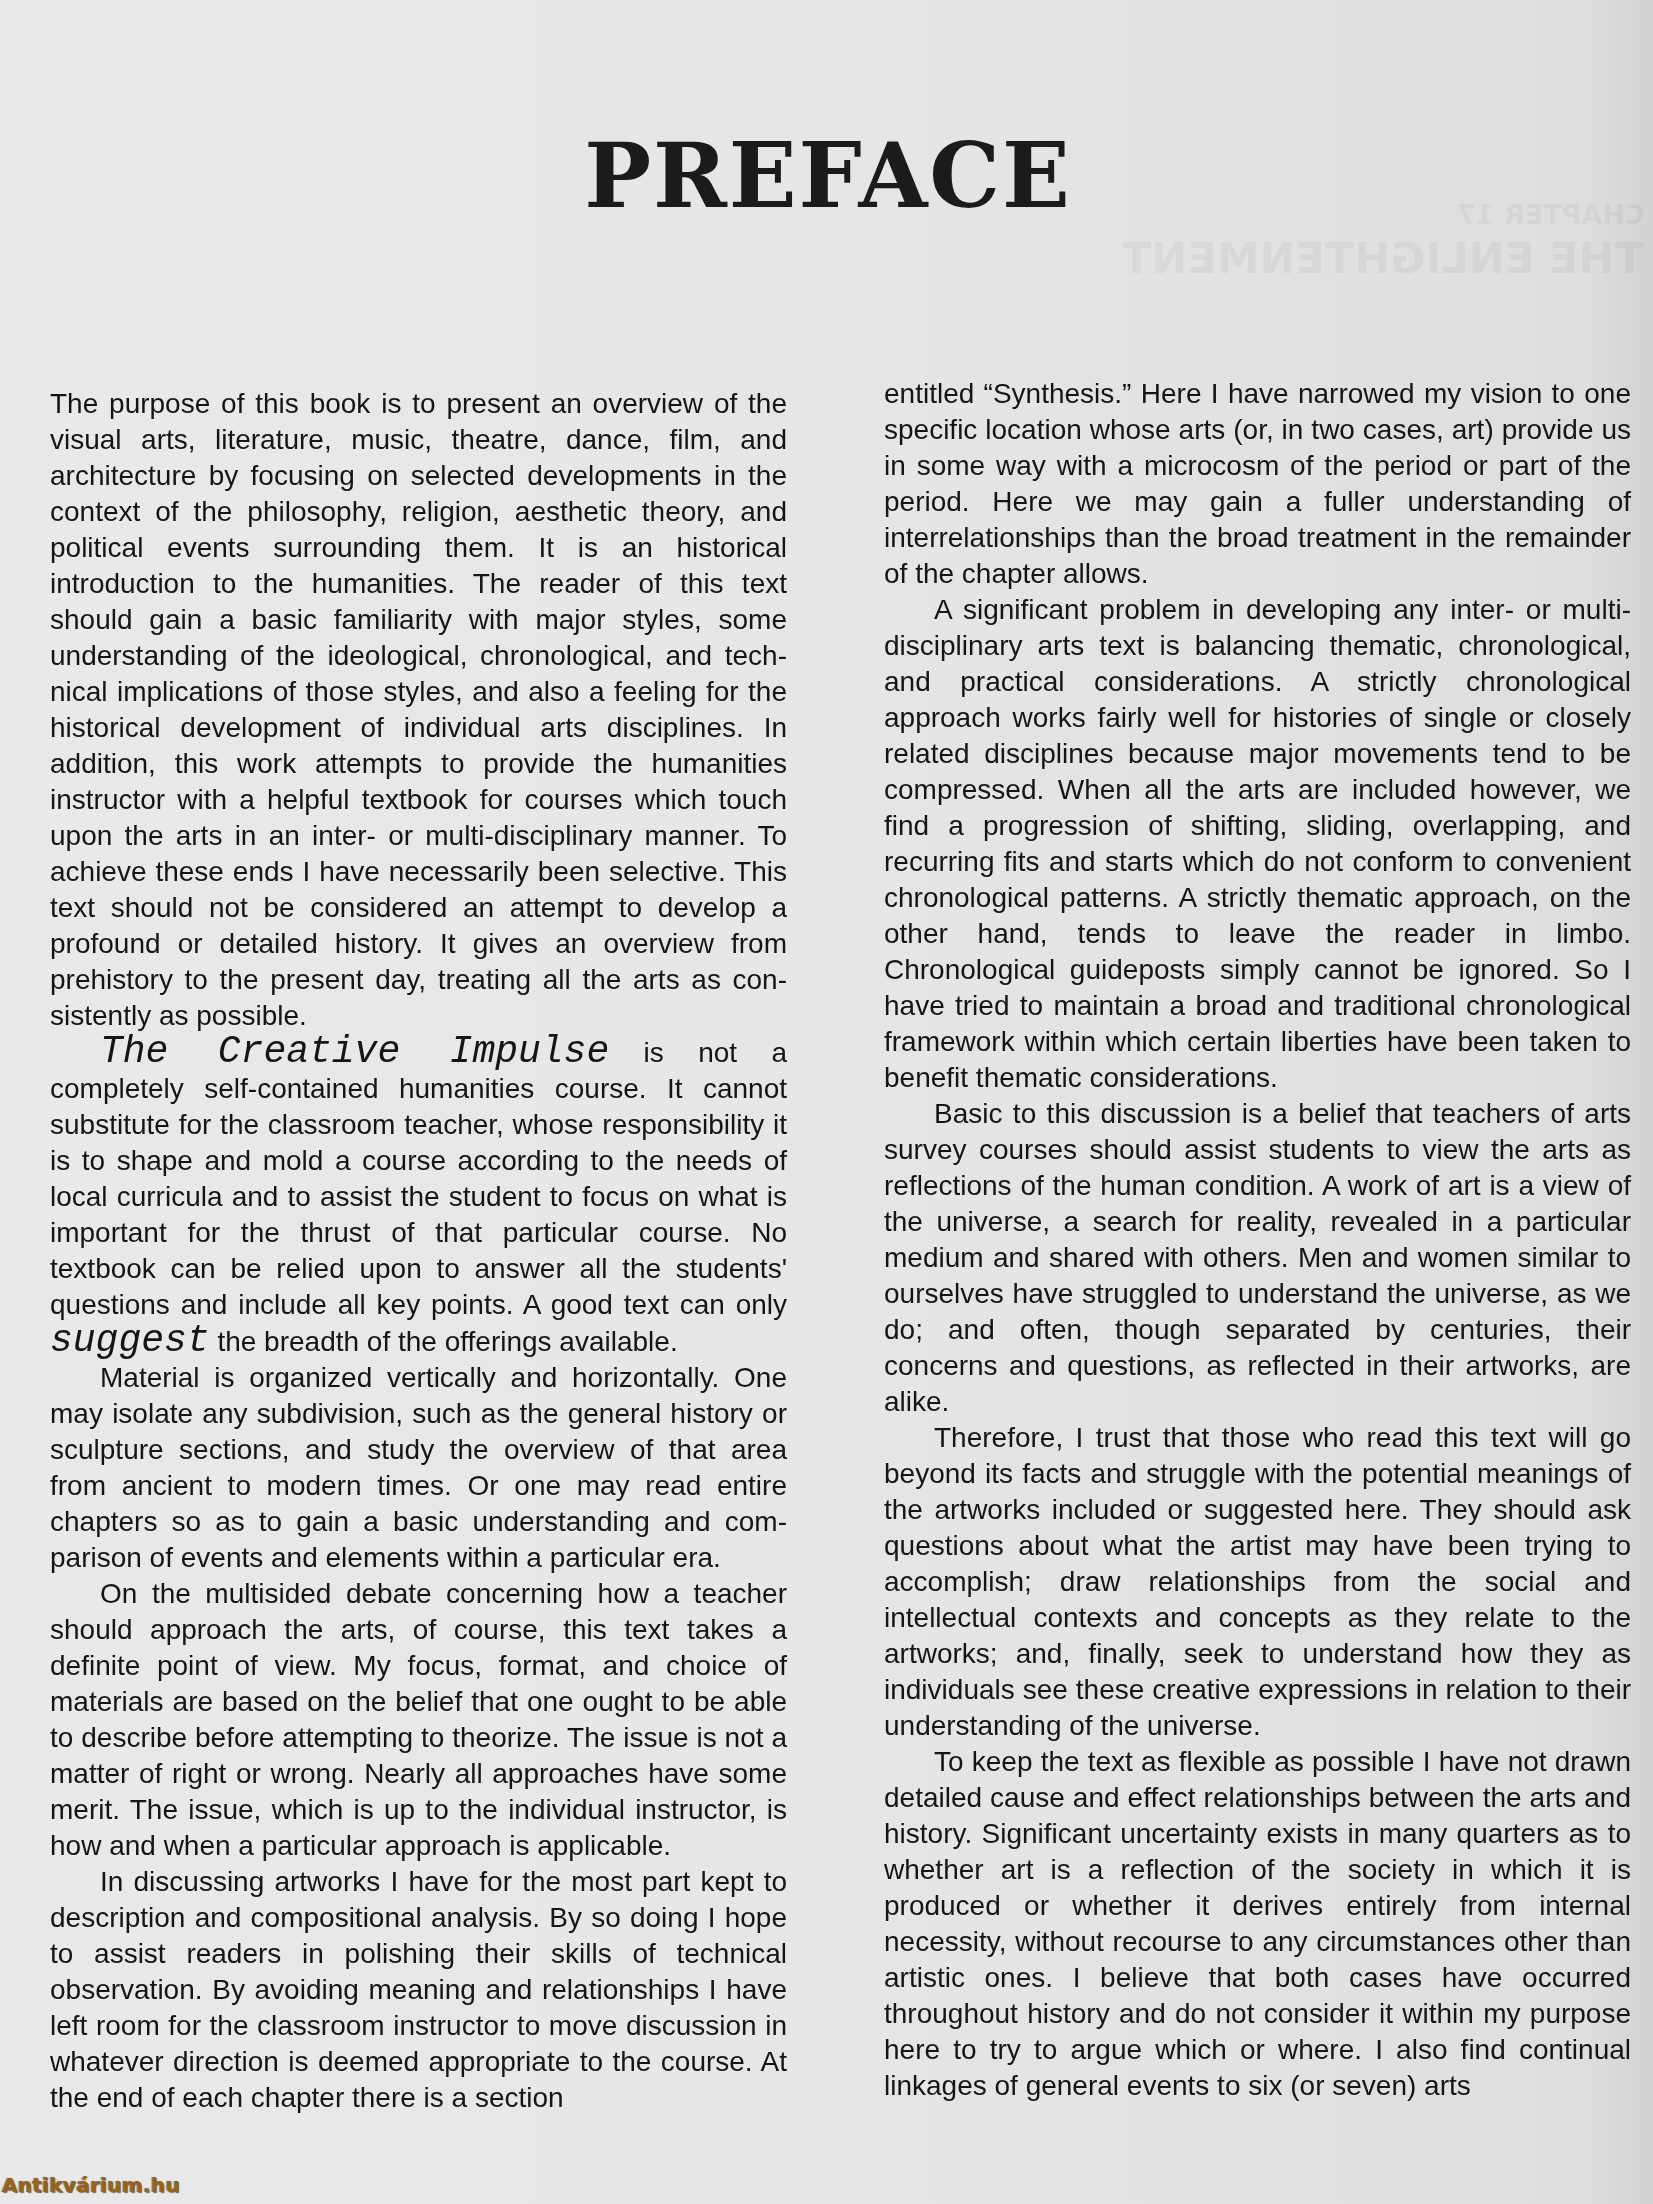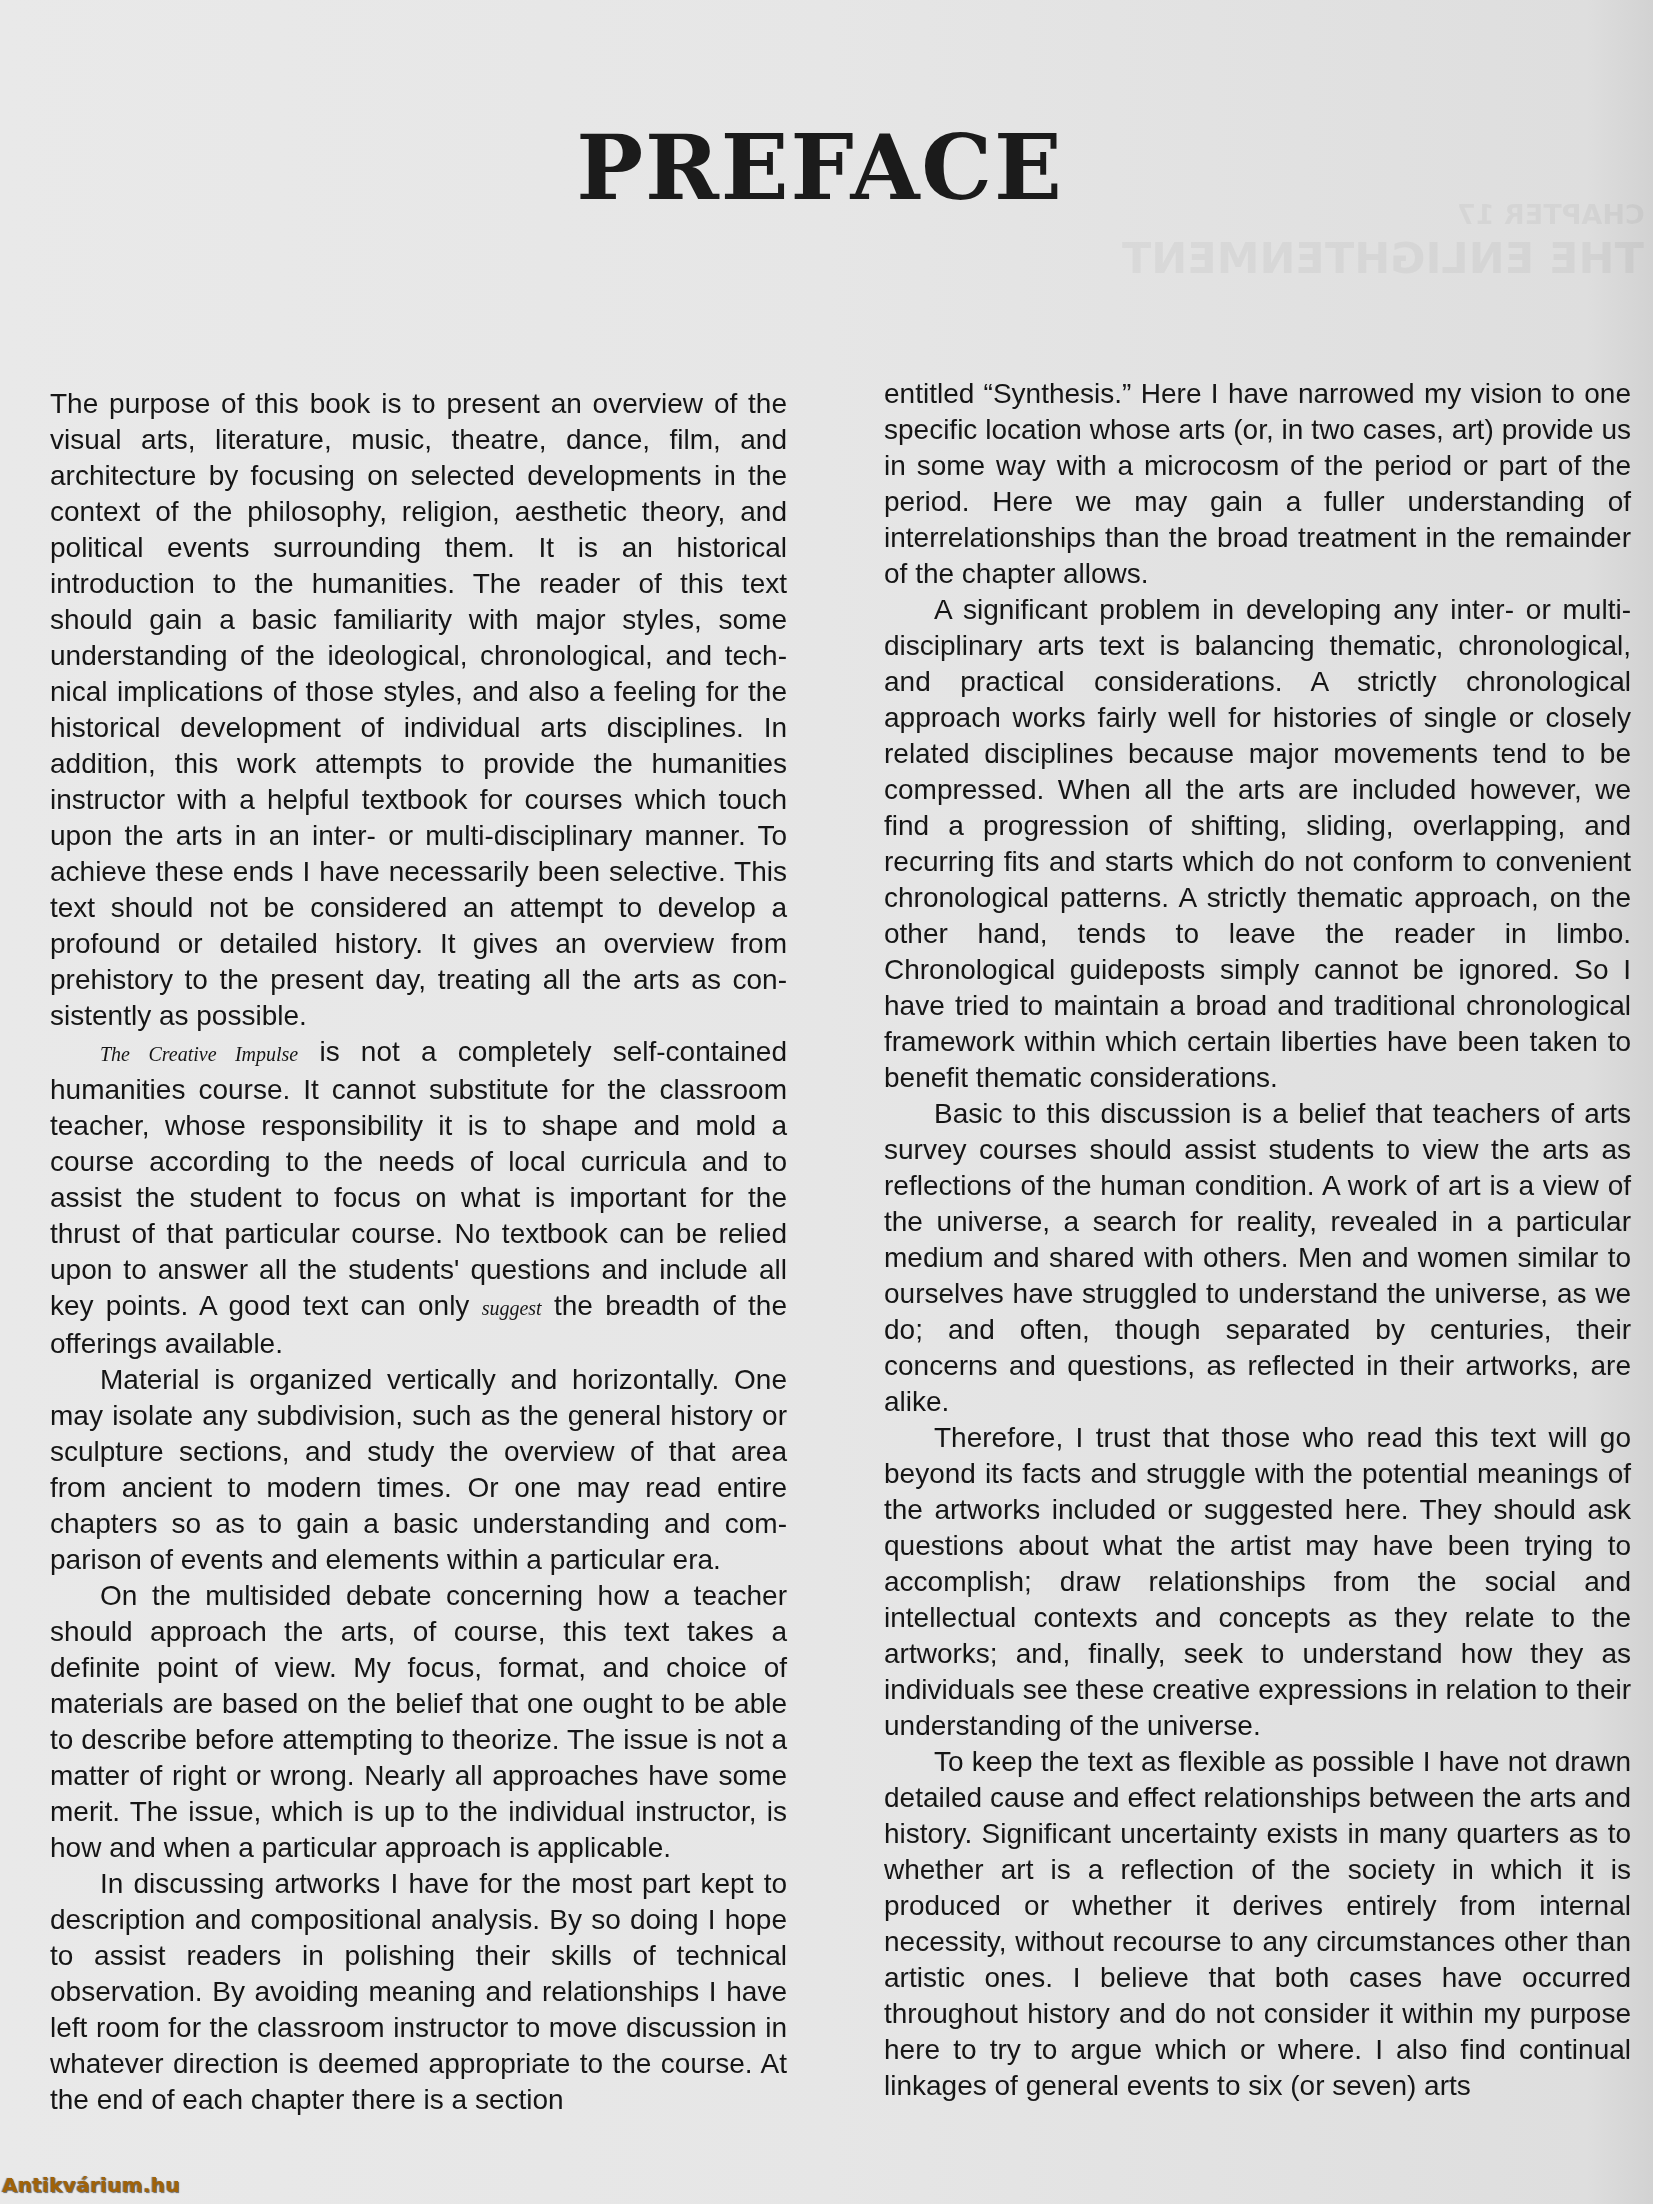--- a/index.html
+++ b/index.html
@@ -24,21 +24,21 @@
       position: absolute;
       top: 115px;
       left: 0;
       width: 1624px;
       text-align: center;
       font-family: "DejaVu Serif", serif;
       font-weight: bold;
       font-size: 89px;
       letter-spacing: 1.9px;
       color: #1b1b1b;
-      margin: 8px;
+      margin: 16px;
       line-height: 1;
     }
     .col {
       position: absolute;
       font-family: "Liberation Sans", sans-serif;
       font-size: 28px;
       line-height: 36px;
       text-align: justify;
       hyphens: manual;
       color: #151515;
@@ -55,23 +55,23 @@
       margin-left: 28px;
     }
     .col p {
       margin: 0;
       text-indent: 50px;
     }
     .col p.no-indent {
       text-indent: 0;
     }
     .col em {
-      font-family: Liberation Serif, serif;
+      font-family: Liberation Mono, monospace;
       font-style: italic;
-      font-size: 20px;
+      font-size: 38px;
     }
     .watermark {
       position: absolute;
       left: 1.9px;
       bottom: 7.8px;
       font-family: "DejaVu Sans", sans-serif;
       font-weight: bold;
       font-size: 20px;
       color: #a16207;
       text-shadow: 1px 1px 1px #666, -1px 0 1px #888;

